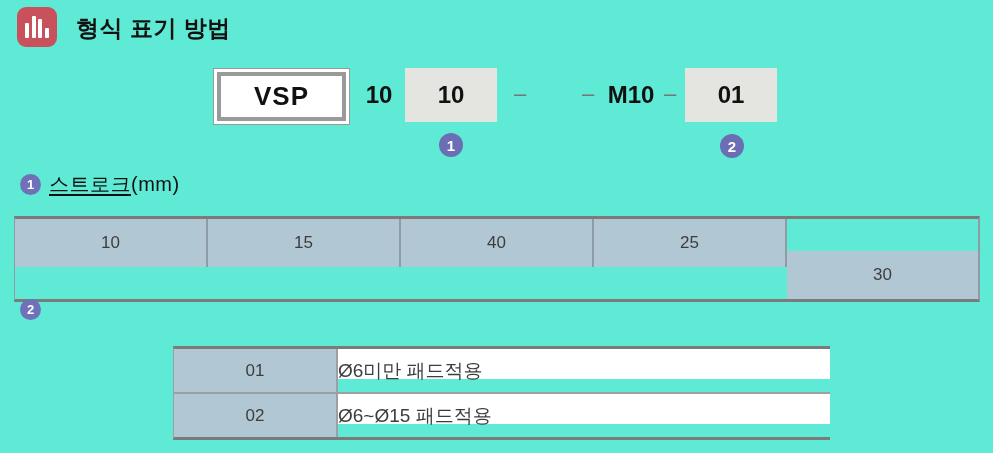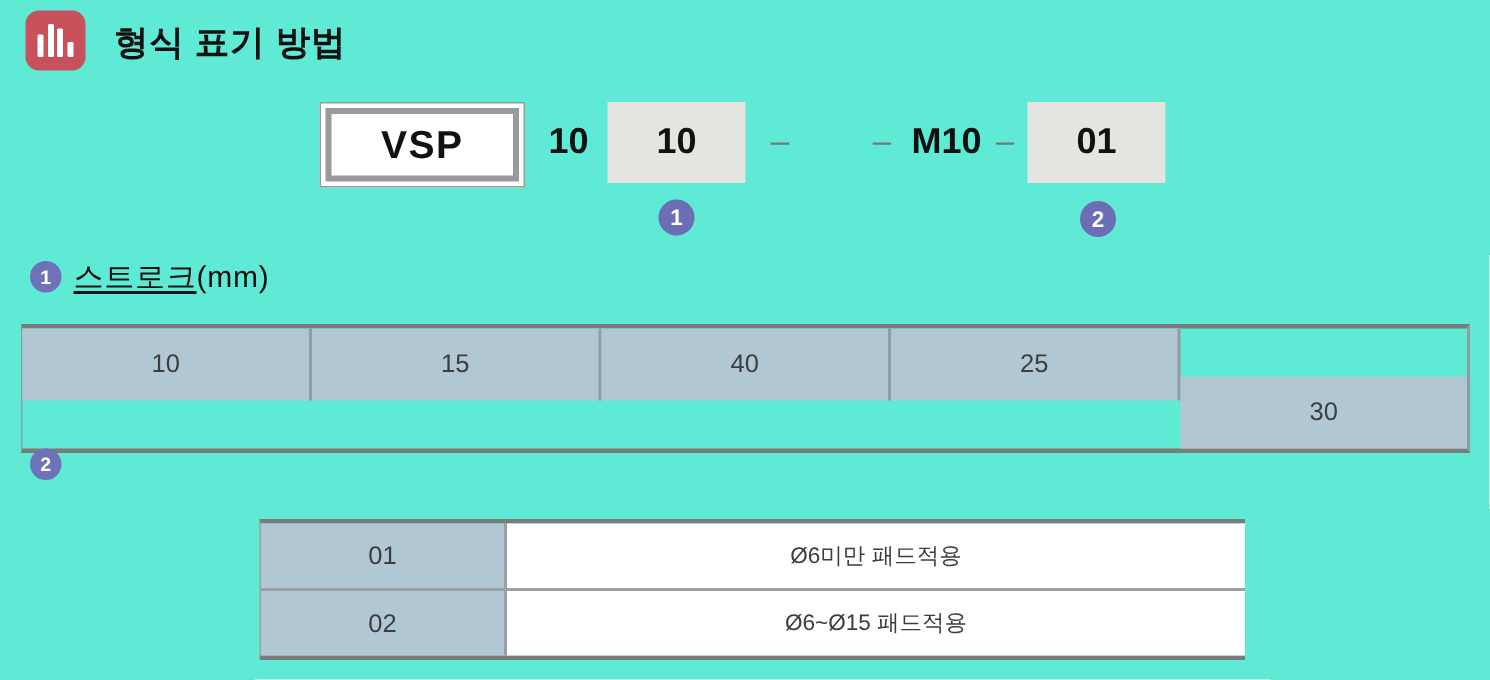--- a/index.html
+++ b/index.html
@@ -131,24 +131,23 @@
   .pad-table .code-cell {
     width: 164px; flex: 0 0 164px;
     height: 43px; line-height: 43px;
     background: #b2c7d4;
     border-right: 2px solid #9aa0a4;
     text-align: center;
     font-size: 17px; color: #3d3d3d;
   }
   .pad-table .desc-cell {
     flex: 1;
-    height: 43px; line-height: 43px;
+    height: 30px; line-height: 43px;
     background: #ffffff;
-    text-align: center;
-    font-size: 15px; color: #3d3d3d;
+    font-size: 19px; color: #3d3d3d;
   }
 </style>
 </head>
 <body>
 
 <div class="page">
 
   <div class="hdr-icon">
     <div class="bar b1"></div>
     <div class="bar b2"></div>

